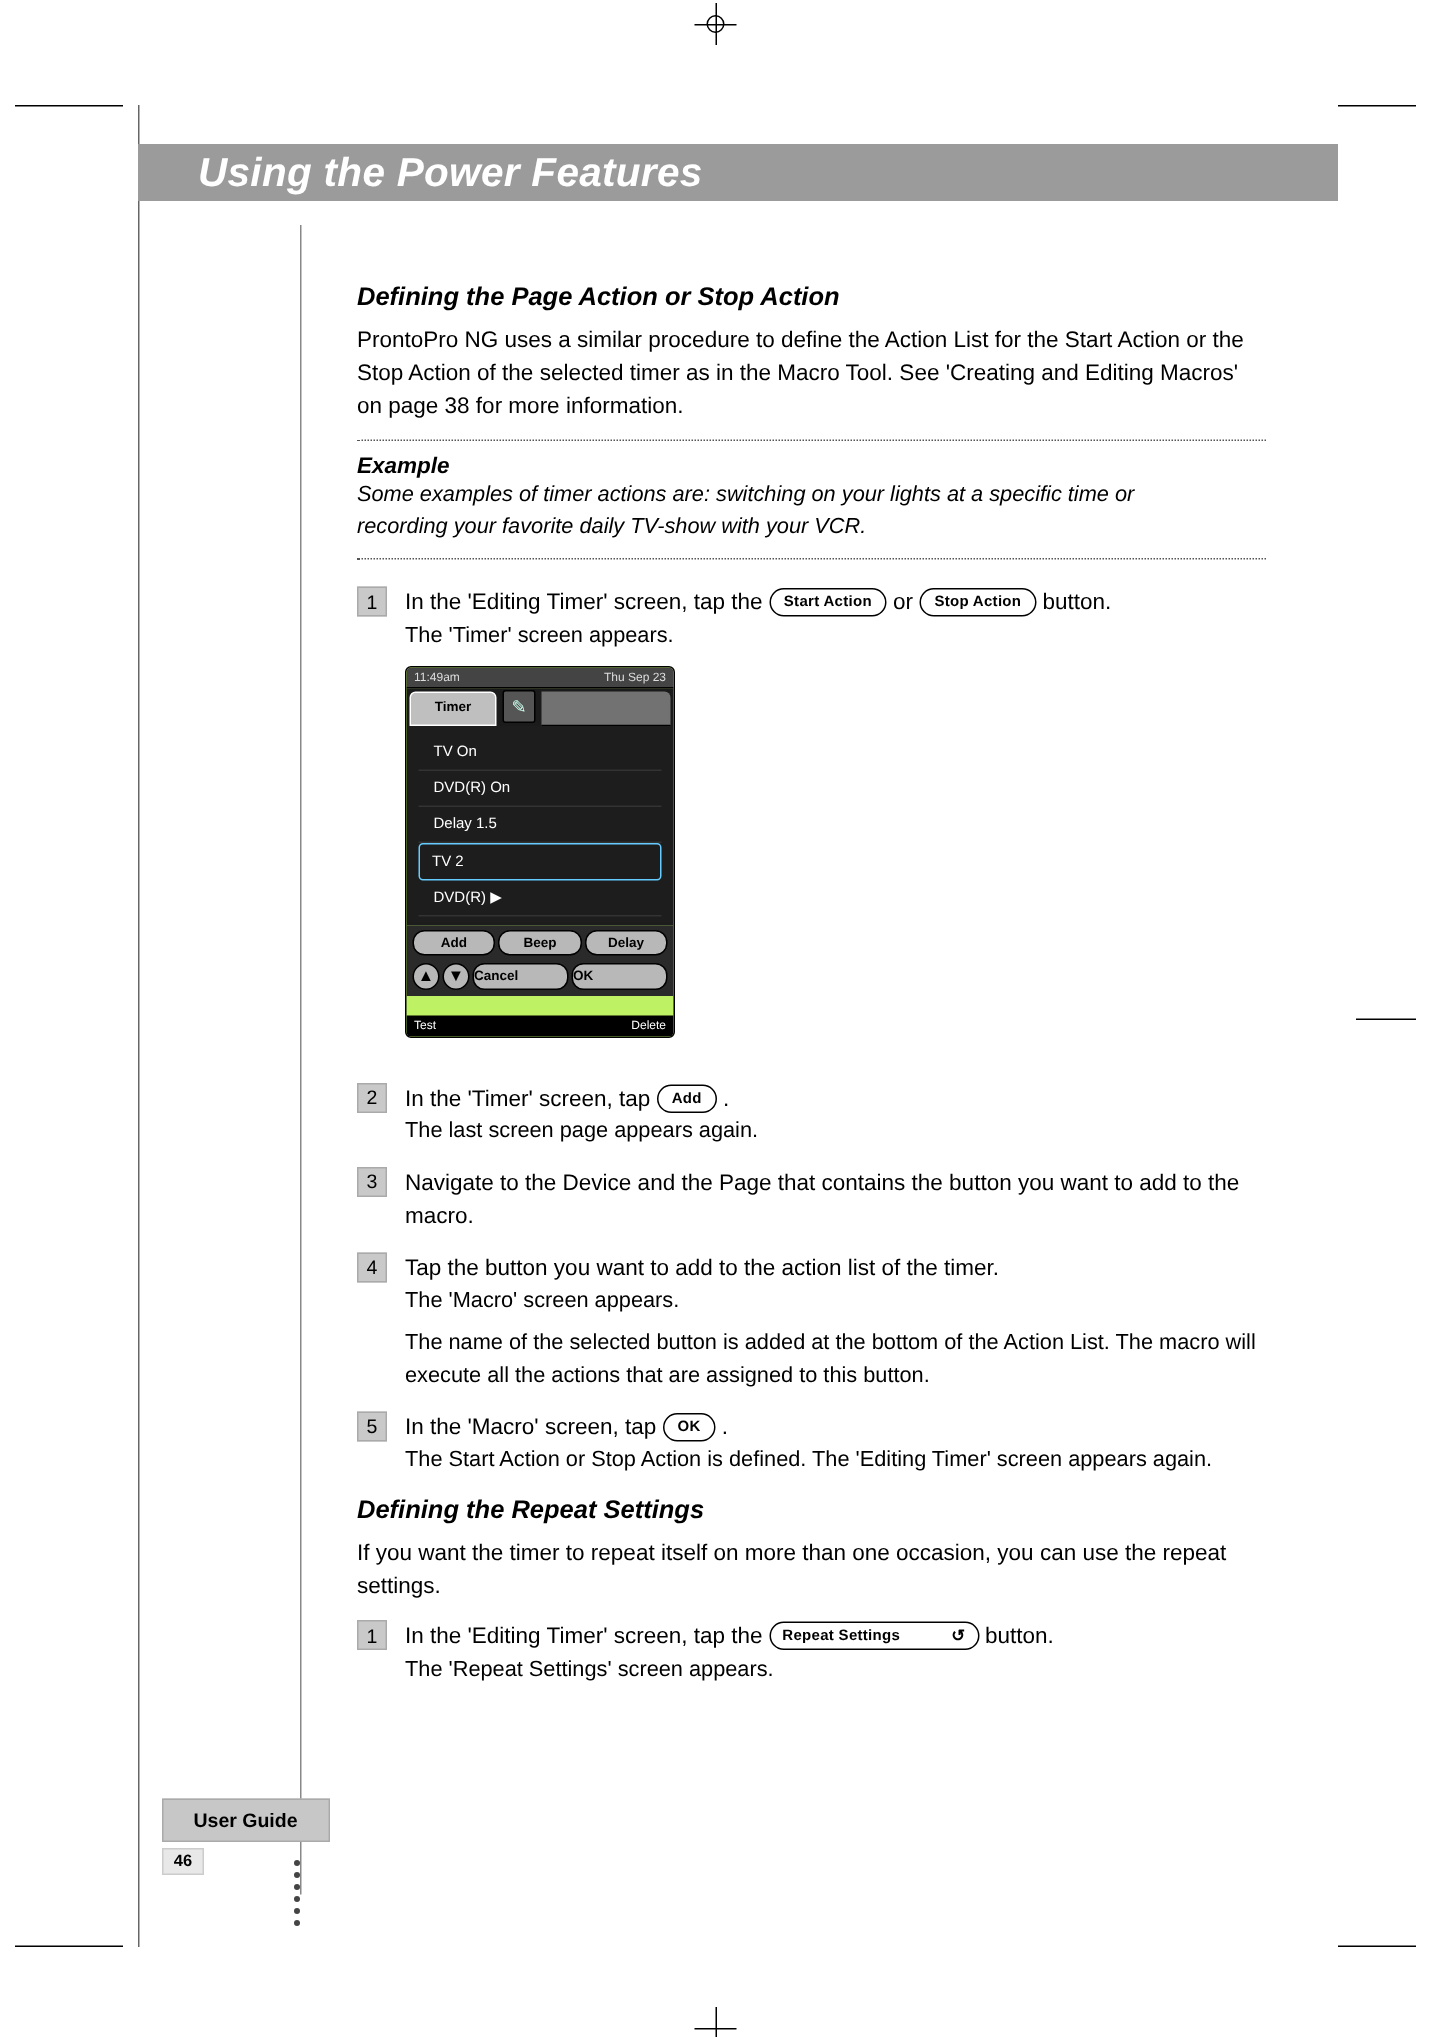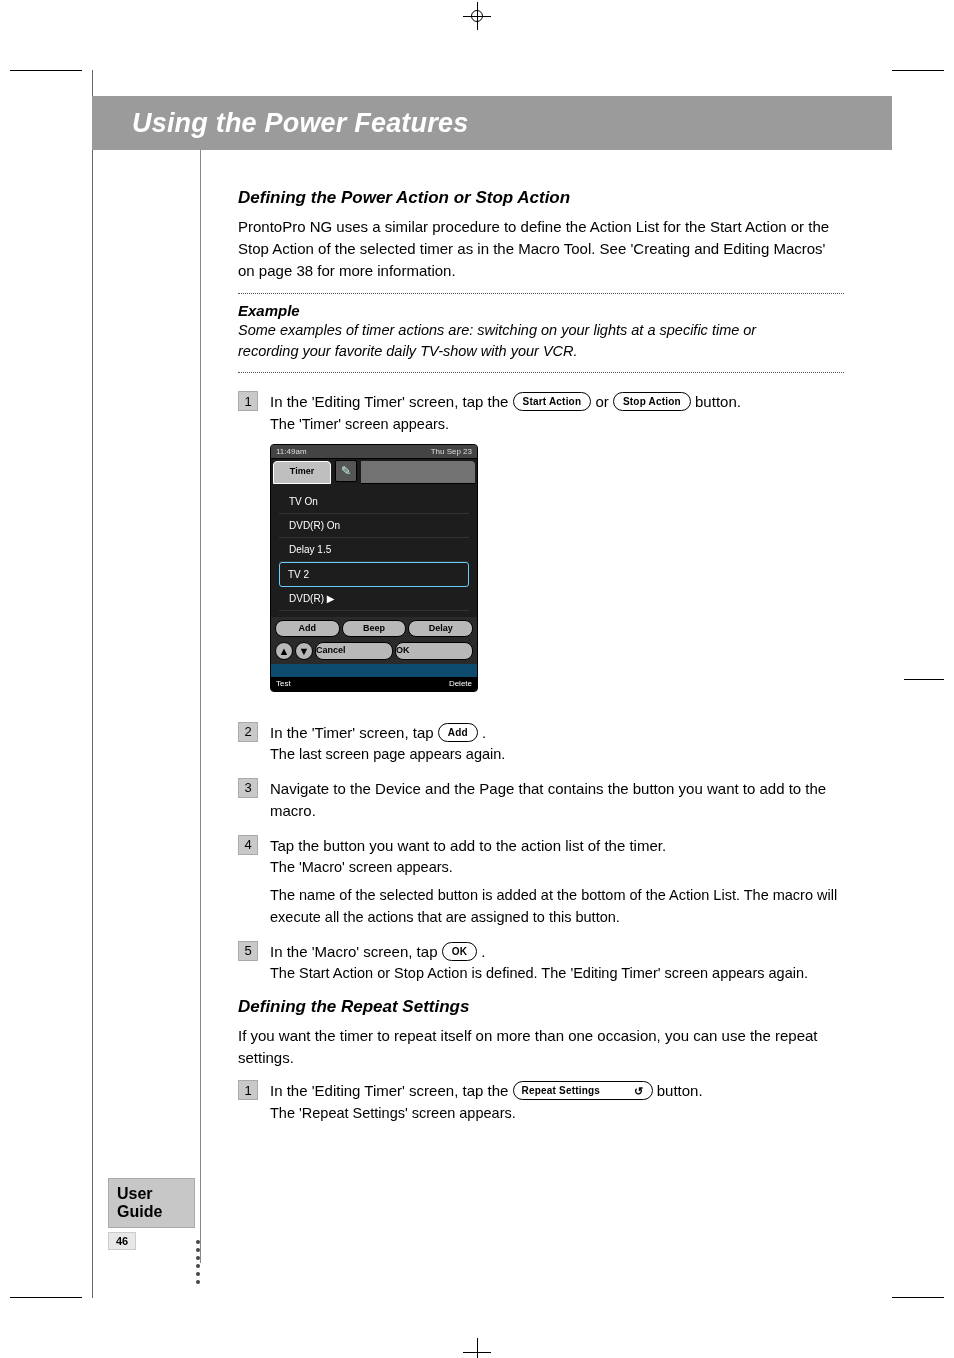--- a/index.html
+++ b/index.html
@@ -18,21 +18,21 @@
   .tick-l2 { position:absolute; left:10px; bottom:60px; width:72px; height:1px; background:#000; }
   .tick-r2 { position:absolute; right:10px; bottom:60px; width:52px; height:1px; background:#000; }
   .vrule-l { position:absolute; left:92px; top:70px; width:1px; bottom:60px; background:#666; }
   .side-tick-r { position:absolute; right:10px; top:50%; width:40px; height:1px; background:#000; }
 
   .reg-bot { position:absolute; bottom:6px; left:50%; transform:translateX(-50%); }
   .reg-bot .v { position:absolute; left:0; top:-14px; width:1px; height:28px; background:#000; }
   .reg-bot .h { position:absolute; left:-14px; top:0; width:28px; height:1px; background:#000; }
 
   
-  .title-bar { position:absolute; left:92px; right:62px; top:96px; height:54px; background:#9b9b9b; display:flex; align-items:center; padding-left:40px; }
+  .title-bar { position:absolute; left:92px; right:62px; top:96px; height:38px; background:#9b9b9b; display:flex; align-items:center; padding-left:40px; }
   .title-bar span { color:#fff; font-style:italic; font-weight:700; font-size:27px; letter-spacing:0.2px; }
 
   
   .content { position:absolute; left:238px; right:110px; top:188px; }
   .vrule-inner { position:absolute; left:200px; top:150px; width:1px; bottom:95px; background:#888; }
 
   h3.sub { font-style:italic; font-weight:700; font-size:17px; margin-bottom:8px; }
   .para { font-size:15px; line-height:1.45; margin-bottom:12px; }
 
   .example-box { border-top:1px dotted #555; border-bottom:1px dotted #555; padding:8px 0 10px 0; margin:10px 0 18px 0; }
@@ -43,37 +43,37 @@
   .step-num { width:20px; height:20px; min-width:20px; background:#c9c9c9; border:1px solid #aaa; font-size:13px; font-weight:400; display:flex; align-items:center; justify-content:center; }
   .step-body { font-size:15px; line-height:1.5; }
   .step-body .lead { font-weight:400; }
   .step-body .sub { font-size:14.5px; color:#000; }
 
   .pill-btn { display:inline-block; border:1px solid #000; border-radius:10px; background:linear-gradient(#fff,#fff); font-size:10px; font-weight:700; padding:1px 9px; vertical-align:2px; letter-spacing:0.2px; }
   .long-btn { display:inline-block; border:1px solid #000; border-radius:10px; font-size:10px; font-weight:700; padding:1px 8px; vertical-align:2px; letter-spacing:0.2px; position:relative; width:140px; text-align:left; }
   .long-btn .swap { position:absolute; right:8px; top:1px; font-size:11px; }
 
   
-  .device { position:relative; width:208px; height:248px; background:#0c4a6e; border-radius:4px; margin:8px 0 18px 0; border:1px solid #000; overflow:hidden; }
+  .device { position:relative; width:180px; height:248px; background:#bef264; border-radius:4px; margin:8px 0 18px 0; border:1px solid #000; overflow:hidden; }
   .device .topbar { background:#444; height:14px; font-size:8px; color:#ddd; display:flex; justify-content:space-between; padding:1px 5px; border-bottom:1px solid #000; }
   .device .tab-area { display:flex; height:25px; background:#1b1b1b; }
   .device .tab { flex:0 0 58px; background:#bfbfbf; border:1px solid #ffffff; margin:2px 0 0 2px; border-top-left-radius:4px; border-top-right-radius:4px; font-size:9px; font-weight:700; display:flex; align-items:center; justify-content:center; color:#000; }
   .device .tool { width:22px; height:22px; margin:1px 4px; background:#555; border:1px solid #000; border-radius:2px; font-size:12px; color:#cfe; display:flex; align-items:center; justify-content:center; }
   .device .list { background:#1d1d1d; padding:6px 8px; }
   .device .list div { color:#fff; font-size:10px; padding:4px 0 4px 10px; border-bottom:1px solid #333; }
   .device .list div.sel { border:1px solid #6cf; border-radius:3px; padding-left:8px; }
   .device .btnrow { display:flex; gap:2px; padding:3px 4px; background:#2a2a2a; }
   .device .dbtn { flex:1; background:#b8b8b8; border:1px solid #000; border-radius:8px; font-size:9px; font-weight:700; text-align:center; padding:1px 0; color:#000; }
   .device .btnrow2 { display:flex; gap:2px; padding:2px 4px 4px; background:#2a2a2a; align-items:center; }
   .device .circ { width:18px; height:18px; border:1px solid #000; border-radius:50%; background:#b8b8b8; font-size:11px; display:flex; align-items:center; justify-content:center; }
   .device .dbtn2 { flex:1; background:#b8b8b8; border:1px solid #000; border-radius:8px; font-size:9px; font-weight:700; padding:1px 0; color:#000; }
   .device .footer { position:absolute; bottom:0; left:0; right:0; background:#000; color:#fff; font-size:8px; display:flex; justify-content:space-between; padding:1px 5px; }
 
   
-  .ug-tag { position:absolute; left:108px; bottom:130px; width:87px; background:#c7c7c7; padding:6px 8px; font-size:16px; font-weight:700; border:1px solid #aaa; }
+  .ug-tag { position:absolute; left:108px; bottom:130px; width:112px; background:#c7c7c7; padding:6px 20px; font-size:13px; font-weight:700; border:1px solid #aaa; }
   .pg-num { position:absolute; left:108px; bottom:108px; width:28px; background:#e8e8e8; font-size:11px; font-weight:700; text-align:center; padding:2px 0; border:1px solid #ccc; }
   .dots { position:absolute; left:196px; bottom:74px; display:flex; flex-direction:column; gap:4px; }
   .dots span { width:4px; height:4px; border-radius:50%; background:#444; }
 </style>
 </head>
 <body>
 
 <div class="sheet">
 
   <div class="reg-top">
@@ -88,21 +88,21 @@
   <div class="side-tick-r"></div>
   <div class="vrule-l"></div>
   <div class="vrule-inner"></div>
 
   <div class="title-bar">
     <span>Using the Power Features</span>
   </div>
 
   <div class="content">
 
-    <h3 class="sub">Defining the Power Action or Stop Action</h3>
+    <h3 class="sub">Defining the Page Action or Stop Action</h3>
     <p class="para">ProntoPro NG uses a similar procedure to define the Action List for the Start Action or the Stop Action of the selected timer as in the Macro Tool. See 'Creating and Editing Macros' on page 38 for more information.</p>
 
     <div class="example-box">
       <span class="ex-label">Example</span>
       <span class="ex-text">Some examples of timer actions are: switching on your lights at a specific time or recording your favorite daily TV-show with your VCR.</span>
     </div>
 
     <div class="step">
       <div class="step-num">1</div>
       <div class="step-body">

